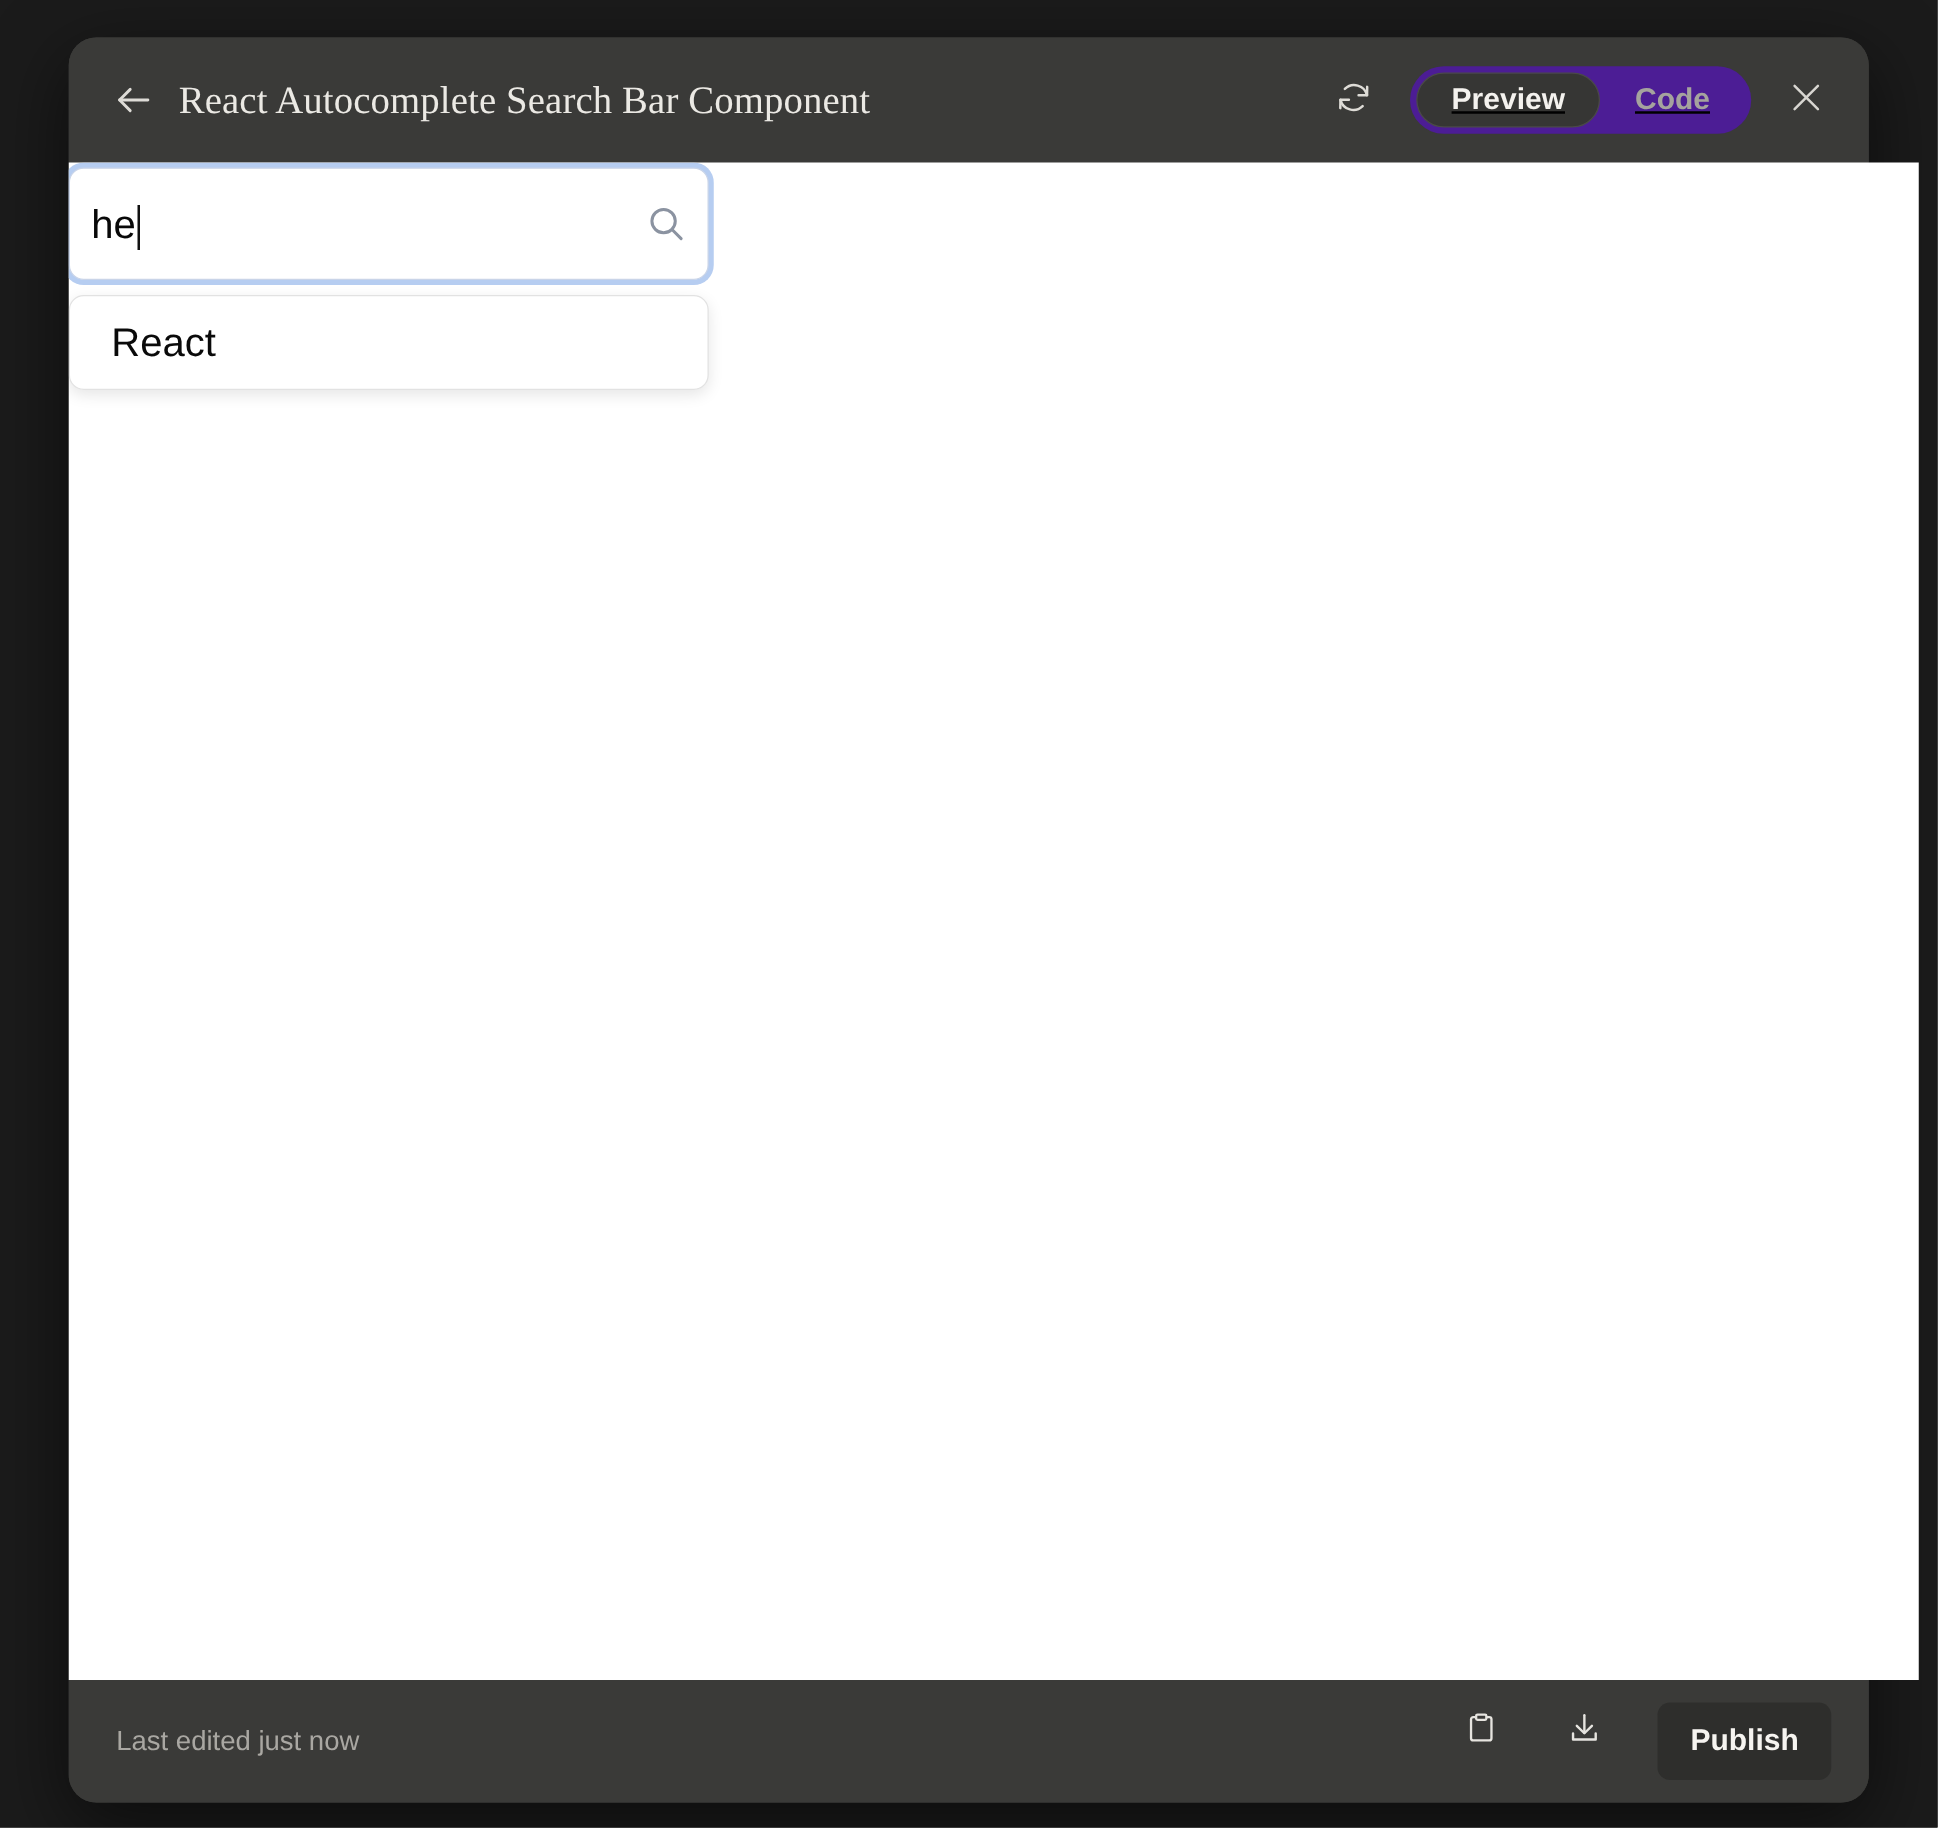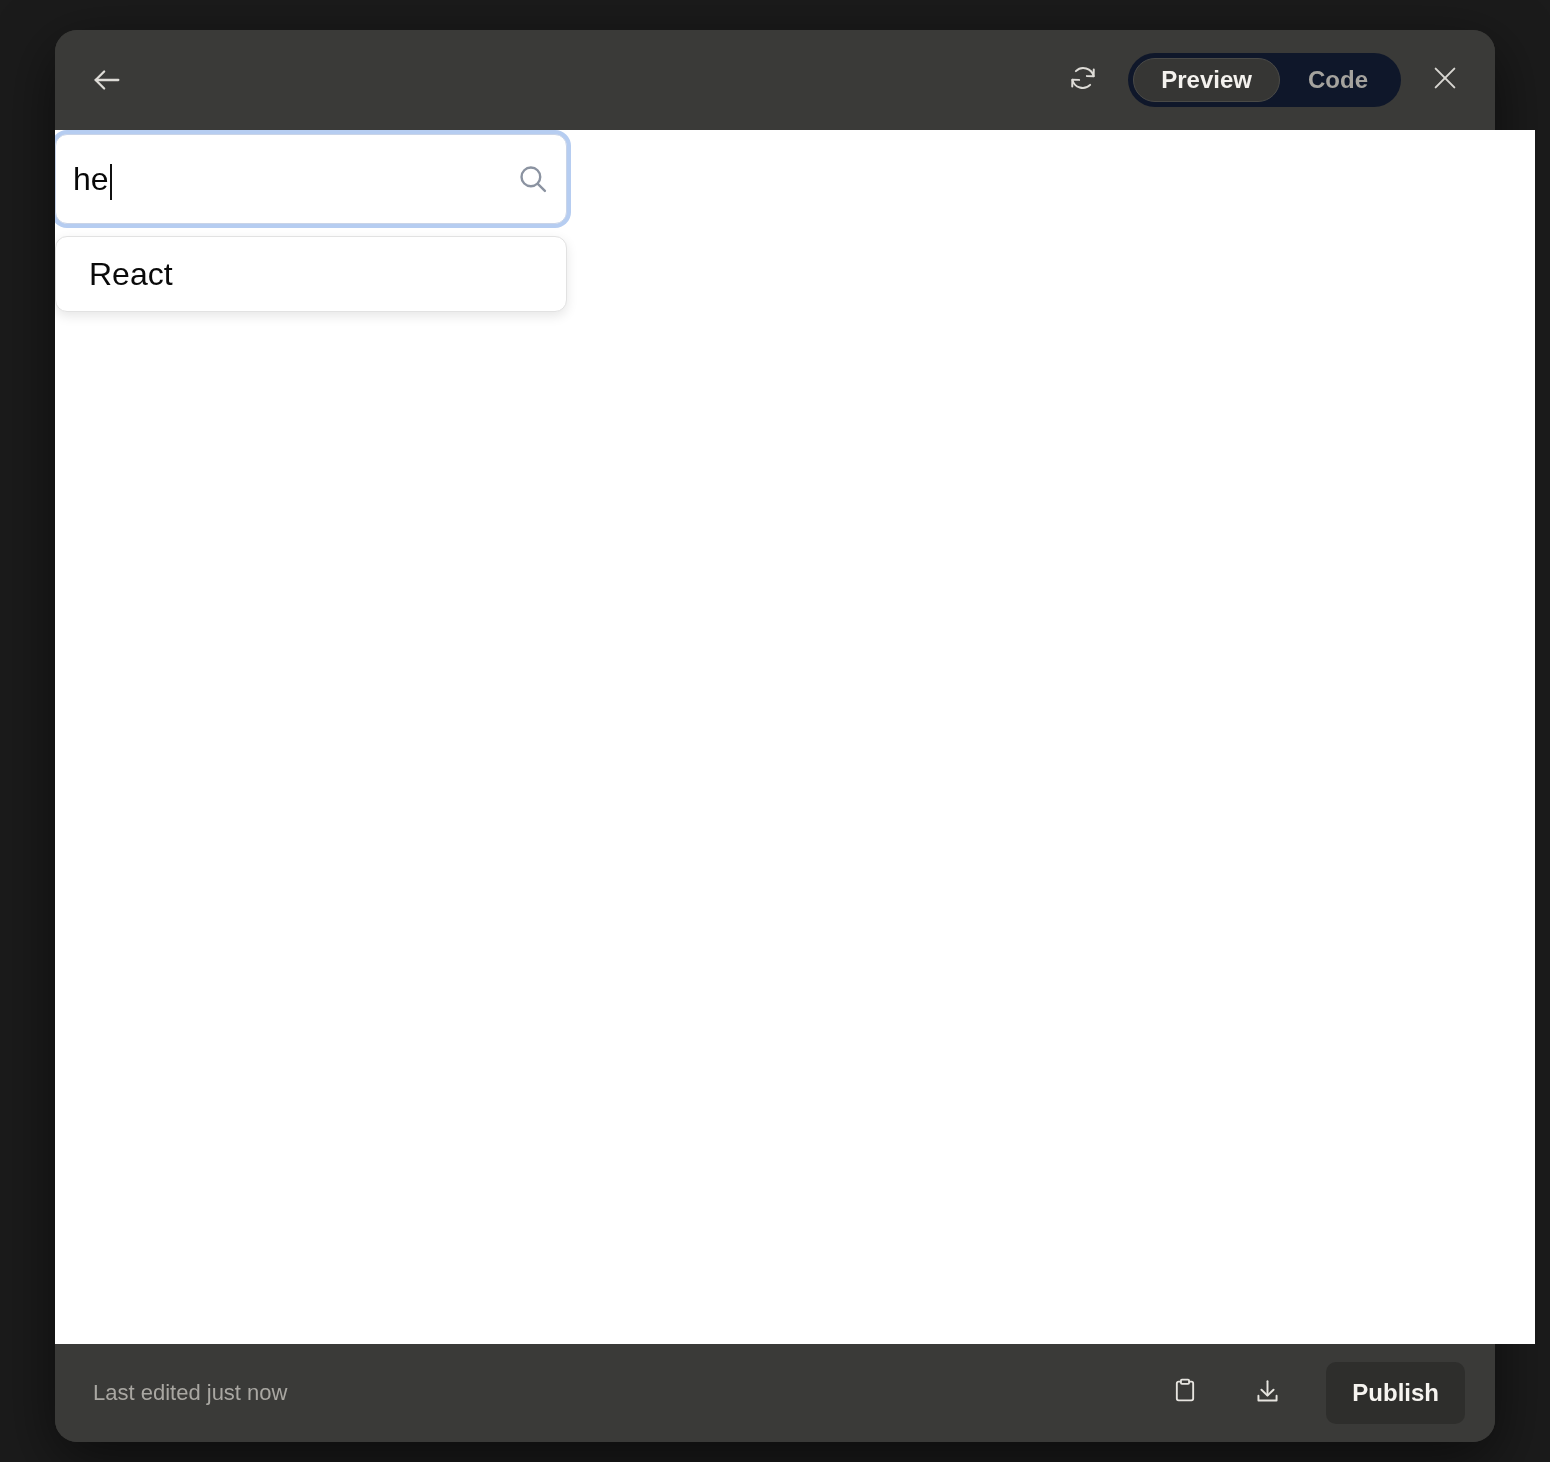--- a/index.html
+++ b/index.html
@@ -72,24 +72,25 @@
   .refresh-button {
     width: 46px; height: 46px;
     display: flex; align-items: center; justify-content: center;
     cursor: pointer;
     margin-right: 22px;
   }
 
   .seg-toggle {
     display: flex;
     align-items: flex-start;
-    background: #0f172a;
+    background: #4c1d95;
     border-radius: 999px;
     padding: 5px;
     height: 54px;
+    text-decoration: underline;
   }
   .seg {
     height: 44px;
     padding: 0 27px;
     display: flex; align-items: center; justify-content: center;
     border-radius: 999px;
     font-size: 24px;
     font-weight: bold;
     cursor: pointer;
     white-space: nowrap;
@@ -201,21 +202,20 @@
 
   .last-edited {
     font-size: 22px;
     color: #a9a7a2;
     white-space: nowrap;
   }
 
   .footer-right {
     margin-left: auto;
     display: flex;
-    align-items: center;
     gap: 16px;
   }
 
   .icon-button {
     width: 46px; height: 46px;
     display: flex; align-items: center; justify-content: center;
     cursor: pointer;
     margin-right: 20px;
   }
 
@@ -243,20 +243,21 @@
 
       <div class="back-button">
         <span>
           <svg width="34" height="34" viewBox="0 0 24 24" fill="none" stroke="#dedcd7" stroke-width="1.6" stroke-linecap="round" stroke-linejoin="round">
             <line x1="20" y1="12" x2="4" y2="12"></line>
             <polyline points="10,6 4,12 10,18"></polyline>
           </svg>
         </span>
       </div>
 
+      <div class="doc-title">React Autocomplete Search Bar Component</div>
 
       <div class="titlebar-right">
 
         <div class="refresh-button">
           <span>
             <svg width="30" height="30" viewBox="0 0 24 24" fill="none" stroke="#dedcd7" stroke-width="1.6" stroke-linecap="round" stroke-linejoin="round">
               <path d="M20.5 10.5a8.5 8.5 0 0 0-14.2-4"></path>
               <polyline points="20.6,5.2 20.5,10.6 15.1,10.5"></polyline>
               <path d="M3.5 13.5a8.5 8.5 0 0 0 14.2 4"></path>
               <polyline points="3.4,18.8 3.5,13.4 8.9,13.5"></polyline>

